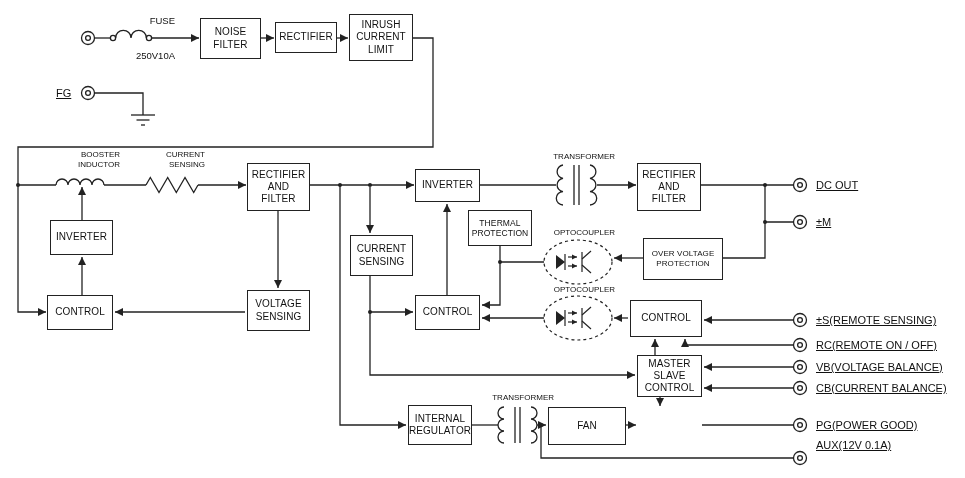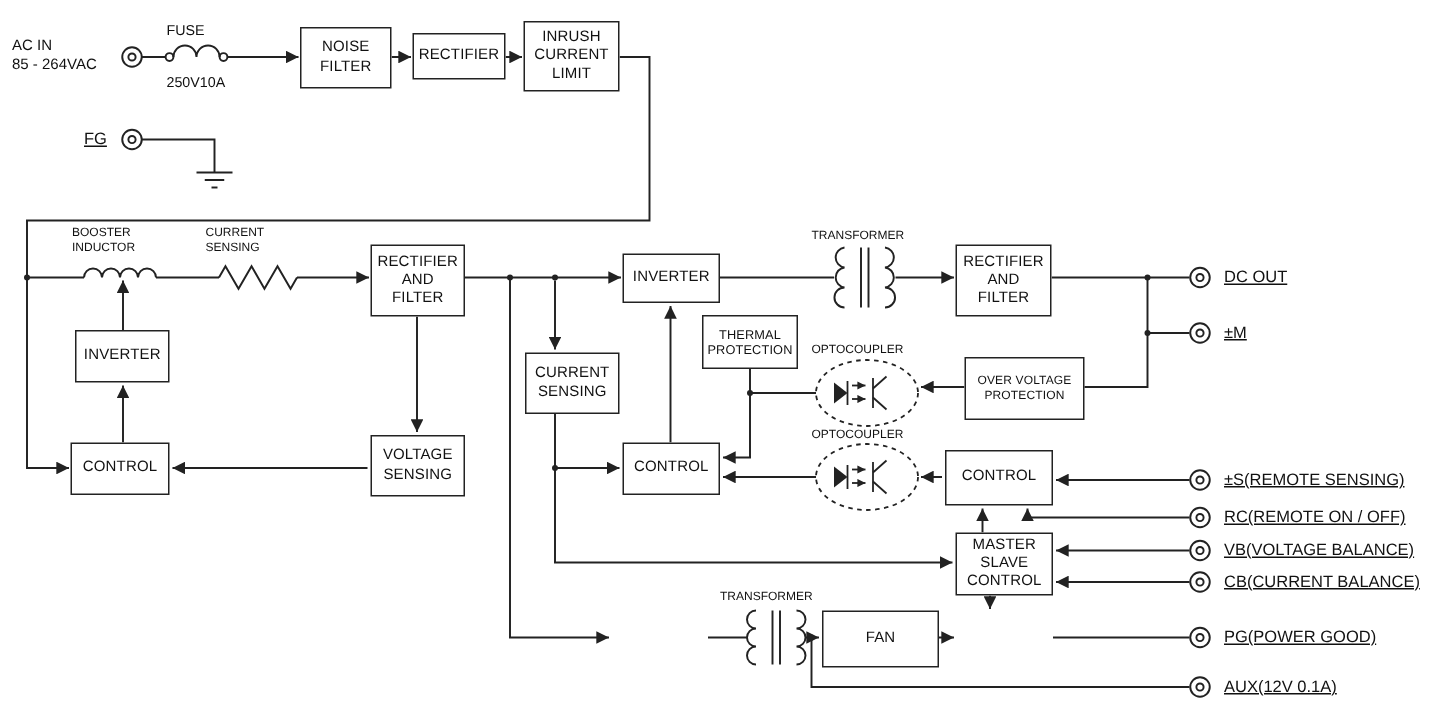--- a/index.html
+++ b/index.html
@@ -10,21 +10,21 @@
   .box {
     position:absolute; border:1.4px solid #222; background:#fff;
     display:flex; align-items:center; justify-content:center;
     text-align:center; white-space:pre-line; font-size:10px; line-height:1.22;
     color:#111; letter-spacing:.1px;
   }
   .fs95 { font-size:10px; }
   .fs85 { font-size:8.5px; }
   .fs8  { font-size:8px; }
   .lbl { position:absolute; color:#111; white-space:pre-line; }
-  .ctr { text-align:left; }
+  .ctr { text-align:right; }
   .s8  { font-size:8px;  line-height:1.3; }
   .s95 { font-size:9.5px; line-height:1.3; }
   .s10 { font-size:10px; line-height:1.3; }
   .s11 { font-size:11px; line-height:14px;text-decoration:underline; }
 </style>
 </head>
 <body>
 
 <div class="canvas">
 
@@ -220,39 +220,39 @@
   <div class="box" style="left:637px;top:163px;width:64px;height:48px">RECTIFIER
 AND
 FILTER</div>
   <div class="box fs8" style="left:643px;top:238px;width:80px;height:42px">OVER VOLTAGE
 PROTECTION</div>
   <div class="box" style="left:630px;top:300px;width:72px;height:37px">CONTROL</div>
   <div class="box fs95" style="left:637px;top:355px;width:65px;height:42px">MASTER
 SLAVE
 CONTROL</div>
 
+  <div class="box fs95" style="left:408px;top:405px;width:64px;height:40px">INTERNAL
+REGULATOR</div>
   <div class="box" style="left:548px;top:407px;width:78px;height:38px">FAN</div>
 
-  <div class="lbl s10" style="left:8px;top:24px;width:72px">AC IN
-85 - 264VAC</div>
   <div class="lbl s95 ctr" style="left:111px;top:15px;width:64px">FUSE</div>
   <div class="lbl s95 ctr" style="left:111px;top:50px;width:64px">250V10A</div>
   <div class="lbl s11" style="left:56px;top:86px">FG</div>
 
   <div class="lbl s8 ctr" style="left:48px;top:150px;width:72px">BOOSTER
 INDUCTOR</div>
   <div class="lbl s8 ctr" style="left:137px;top:150px;width:68px">CURRENT
 SENSING</div>
   <div class="lbl s8 ctr" style="left:541px;top:152px;width:74px">TRANSFORMER</div>
   <div class="lbl s8 ctr" style="left:541px;top:228px;width:74px">OPTOCOUPLER</div>
   <div class="lbl s8 ctr" style="left:541px;top:285px;width:74px">OPTOCOUPLER</div>
   <div class="lbl s8 ctr" style="left:480px;top:393px;width:74px">TRANSFORMER</div>
 
   <div class="lbl s11" style="left:816px;top:178px">DC OUT</div>
   <div class="lbl s11" style="left:816px;top:215px">±M</div>
   <div class="lbl s11" style="left:816px;top:313px">±S(REMOTE SENSING)</div>
   <div class="lbl s11" style="left:816px;top:338px">RC(REMOTE ON / OFF)</div>
   <div class="lbl s11" style="left:816px;top:360px">VB(VOLTAGE BALANCE)</div>
   <div class="lbl s11" style="left:816px;top:381px">CB(CURRENT BALANCE)</div>
   <div class="lbl s11" style="left:816px;top:418px">PG(POWER GOOD)</div>
-  <div class="lbl s11" style="left:816px;top:451px">AUX(12V 0.1A)</div>
+  <div class="lbl s11" style="left:816px;top:438px">AUX(12V 0.1A)</div>
 
 </div>
 
 </body></html>

